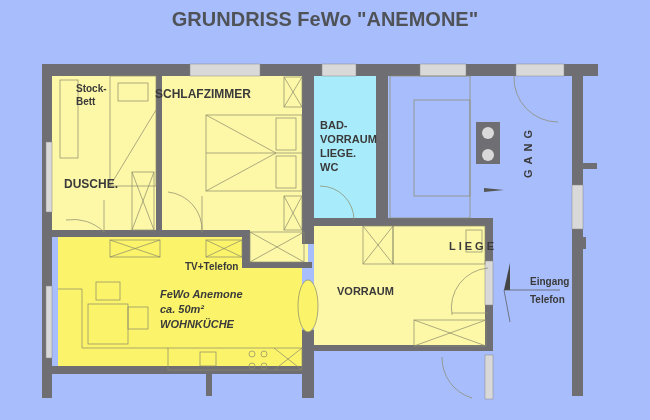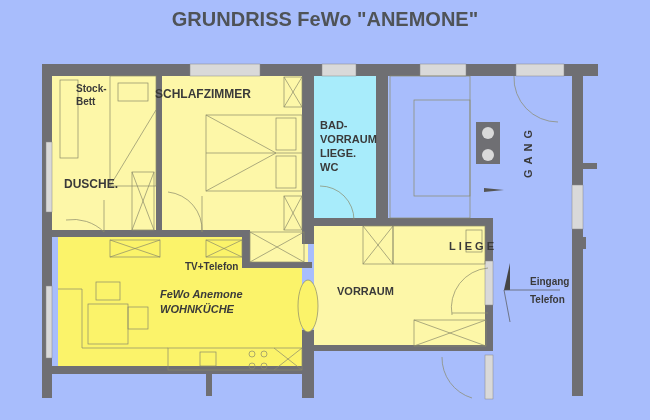--- a/index.html
+++ b/index.html
@@ -148,20 +148,21 @@
 <div class="lbl c" style="left:320px;top:94px;width:58px;font-size:11px;line-height:14px;margin-top:24px;">
   <div>BAD-</div>
   <div>VORRAUM</div>
   <div>LIEGE.</div>
   <div>WC</div>
 </div>
 <div class="lbl" style="left:522px;top:178px;font-size:11px;letter-spacing:5px;transform:rotate(-90deg);transform-origin:left top;">GANG</div>
 <div class="lbl" style="left:185px;top:261px;font-size:10px;text-align:right;">TV+Telefon</div>
 <div class="lbl c" style="left:160px;top:287px;width:120px;font-size:11px;line-height:15px;font-style:italic;">
   <div>FeWo Anemone</div>
+  <div>ca. 50m²</div>
   <div>WOHNKÜCHE</div>
 </div>
 <div class="lbl" style="left:337px;top:285px;font-size:11px;">VORRAUM</div>
 <div class="lbl" style="left:405px;top:240px;font-size:11px;letter-spacing:3px;padding-left:44px;">LIEGE</div>
 <div class="lbl" style="left:530px;top:273px;font-size:10px;line-height:18px;">
   <div>Eingang</div>
   <div>Telefon</div>
 </div>
 
 </body></html>

